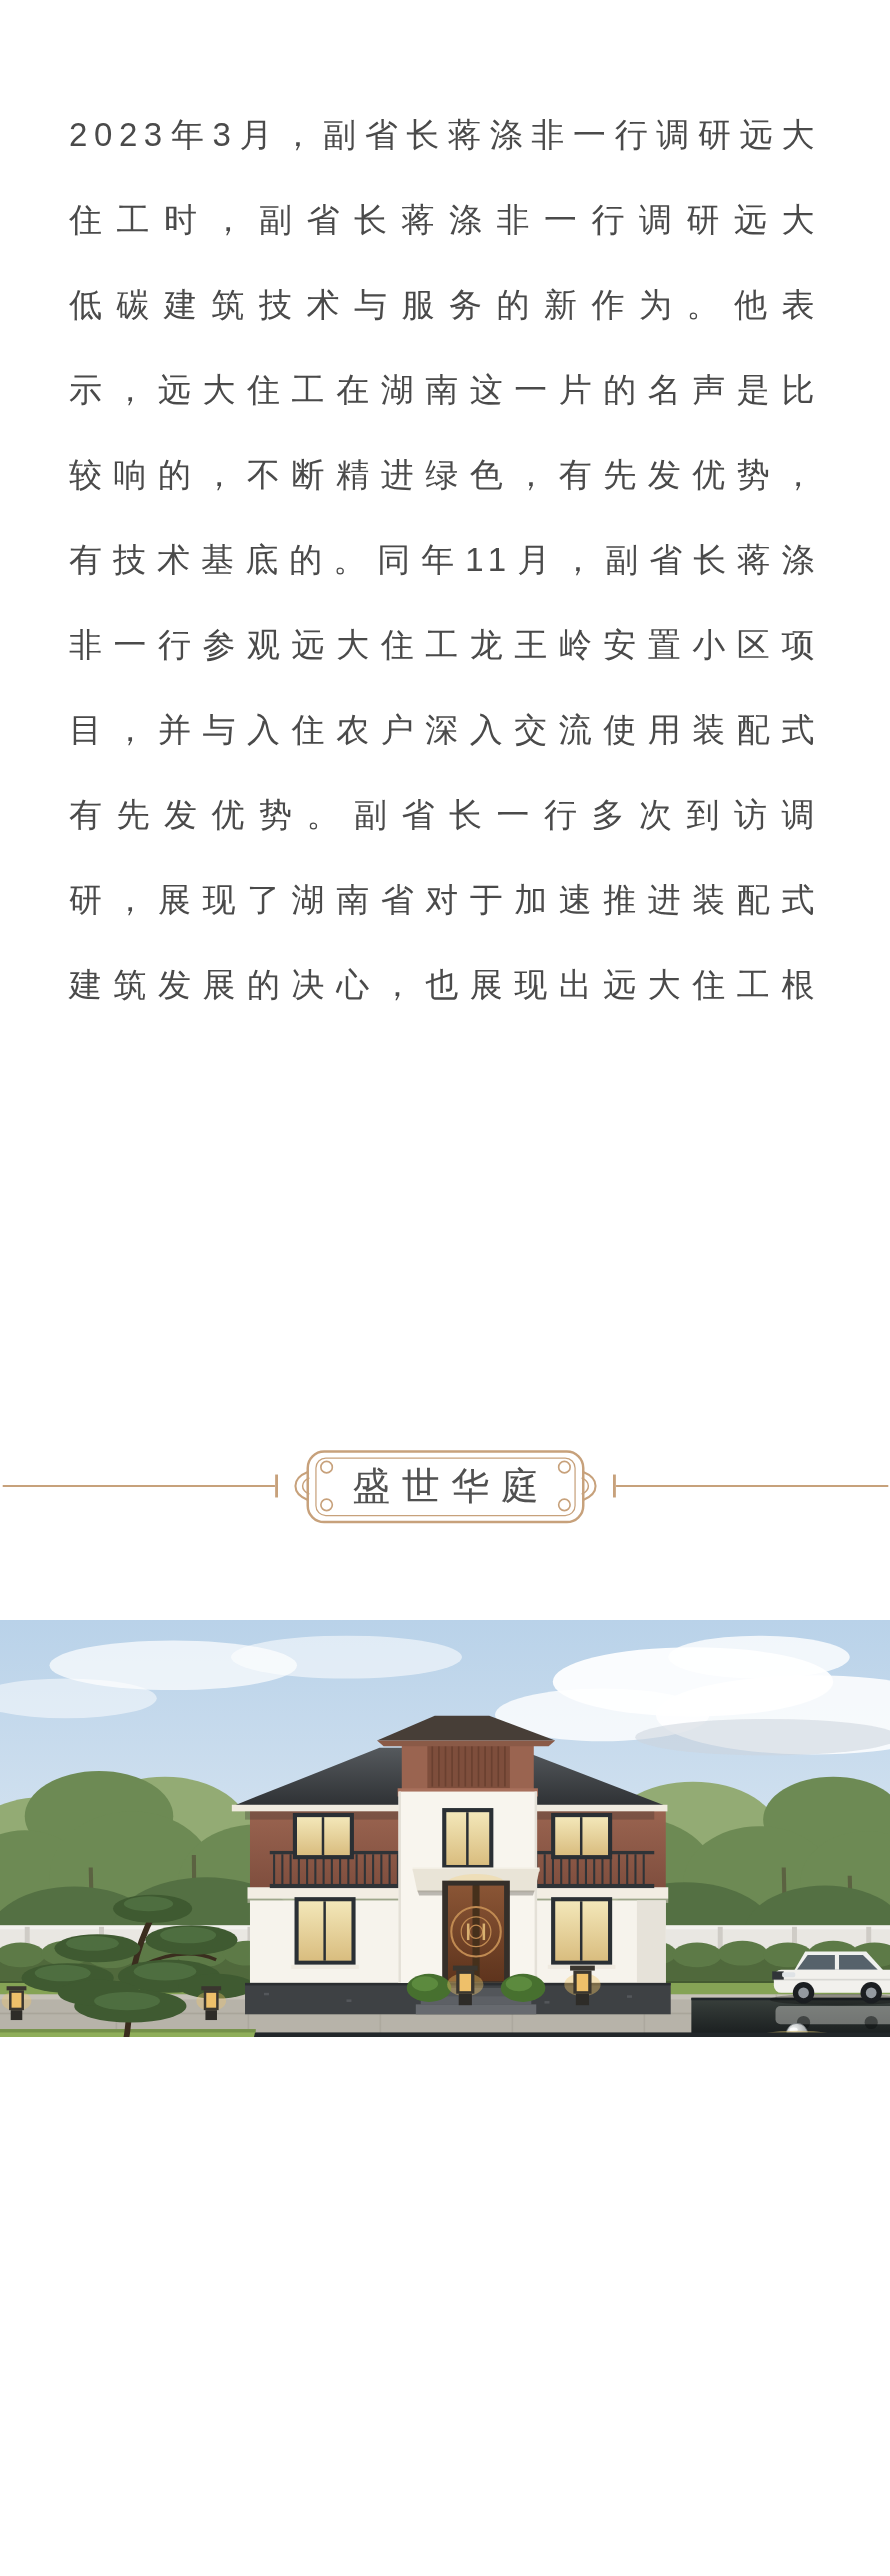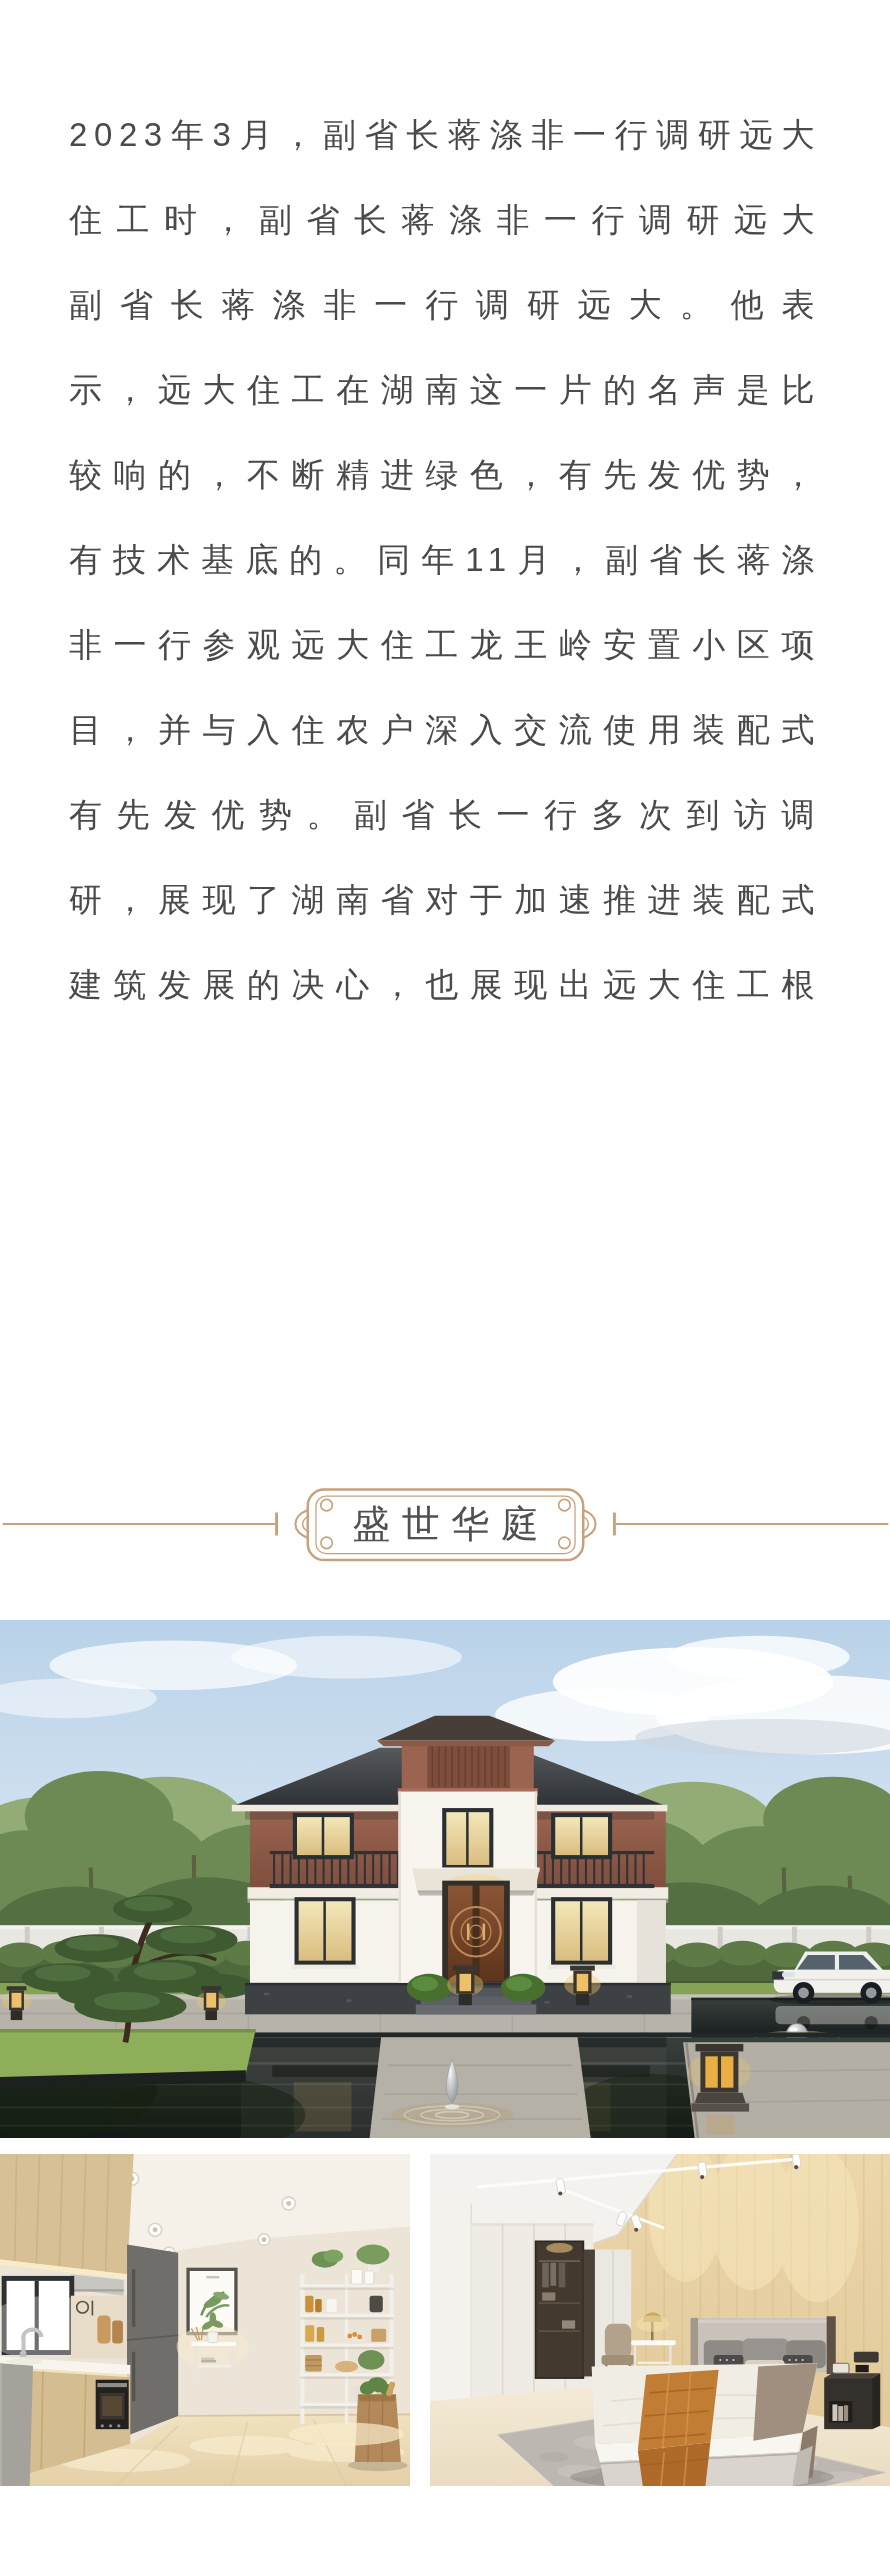--- a/index.html
+++ b/index.html
@@ -1,45 +1,45 @@
 <!DOCTYPE html>
 <html style="font-size:13px"><head>
 <meta charset="utf-8">
 <style>
   html,body{margin:0;padding:0;background:#ffffff;}
-  #page{position:relative;width:891px;height:2576px;background:#ffffff;overflow:hidden;
+  #page{position:relative;width:891px;height:2037px;background:#ffffff;overflow:hidden;
         font-family:"Liberation Sans","DejaVu Sans",sans-serif;}
   
   .article{position:absolute;left:69px;top:92px;width:752px;color:#4a4a4a;}
   .article .line{height:85px;line-height:85px;font-size:33px;letter-spacing:6.6px;
                  text-align:justify;text-align-last:justify;white-space:nowrap;}
   .article .line.last{text-align-last:left;}
   
-  .divider{position:absolute;left:0;top:1483px;width:891px;height:82px;}
+  .divider{position:absolute;left:0;top:1445px;width:891px;height:82px;}
   .divider svg{position:absolute;left:0;top:0;width:100%;height:100%;display:block;}
   .divider-title{position:absolute;left:0;top:0;width:100%;height:100%;
                  display:flex;align-items:center;justify-content:center;
                  font-size:38px;letter-spacing:11.5px;padding-left:11.5px;box-sizing:border-box;
                  color:#515151;}
   
   .photo{position:absolute;overflow:hidden;background:#dfe6ea;}
   .photo svg{display:block;width:100%;height:100%;}
   #hero-photo{left:0;top:1620px;width:891px;height:518px;}
   #kitchen-photo{left:0;top:2154px;width:410px;height:332px;}
   #bedroom-photo{left:430px;top:2154px;width:461px;height:332px;}
 </style>
 </head>
 <body>
 
 <div id="page">
 
   <div class="article">
     <div class="line">2023年3月，副省长蒋涤非一行调研远大</div>
     <div class="line">住工时，副省长蒋涤非一行调研远大</div>
-    <div class="line">副省长蒋涤非一行调研远大。他表</div>
+    <div class="line">低碳建筑技术与服务的新作为。他表</div>
     <div class="line">示，远大住工在湖南这一片的名声是比</div>
     <div class="line">较响的，不断精进绿色，有先发优势，</div>
     <div class="line">有技术基底的。同年11月，副省长蒋涤</div>
     <div class="line">非一行参观远大住工龙王岭安置小区项</div>
     <div class="line">目，并与入住农户深入交流使用装配式</div>
     <div class="line">有先发优势。副省长一行多次到访调</div>
     <div class="line">研，展现了湖南省对于加速推进装配式</div>
     <div class="line">建筑发展的决心，也展现出远大住工根</div>
   </div>
 

